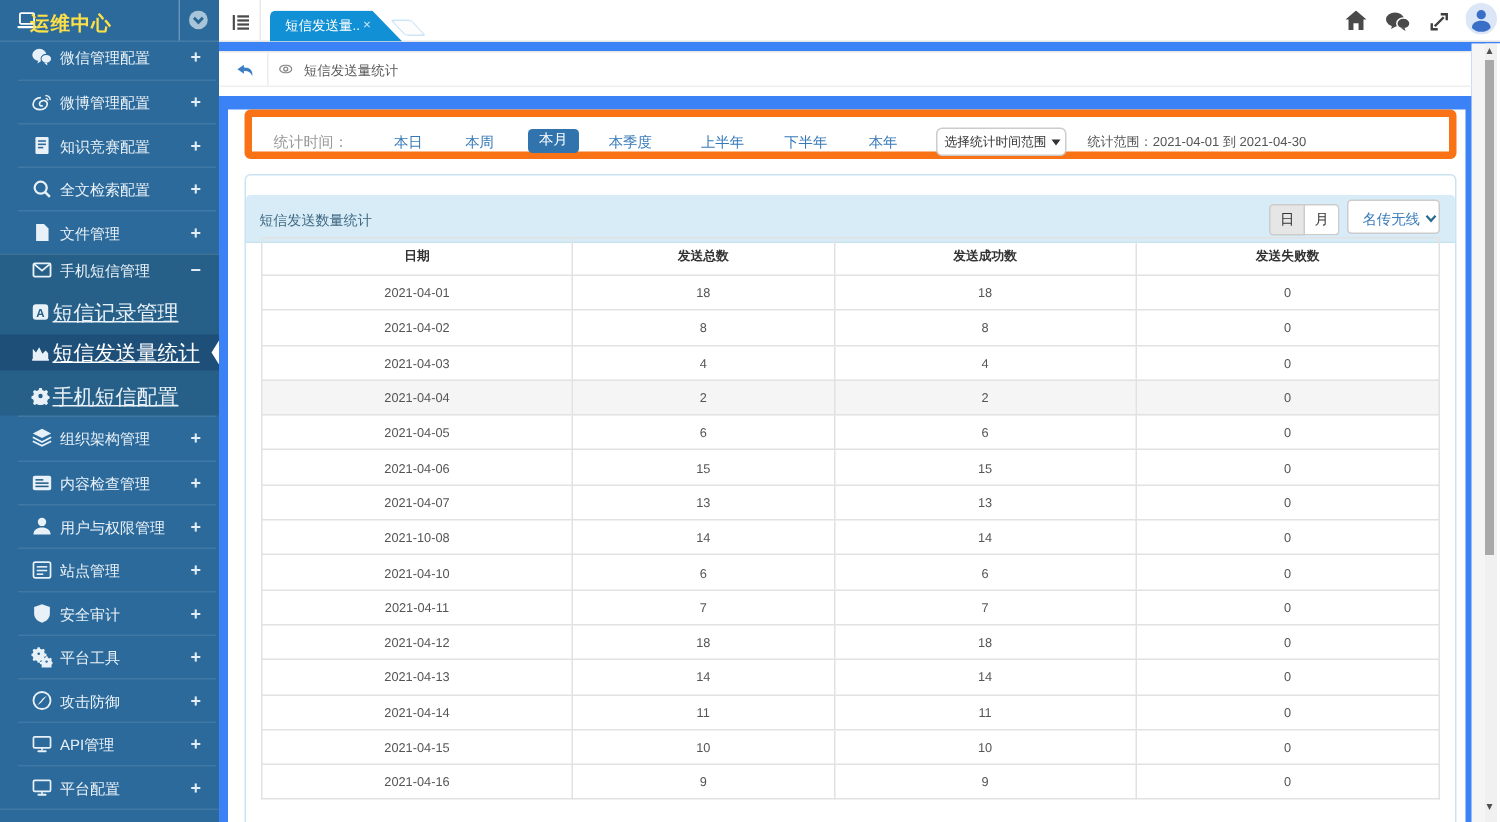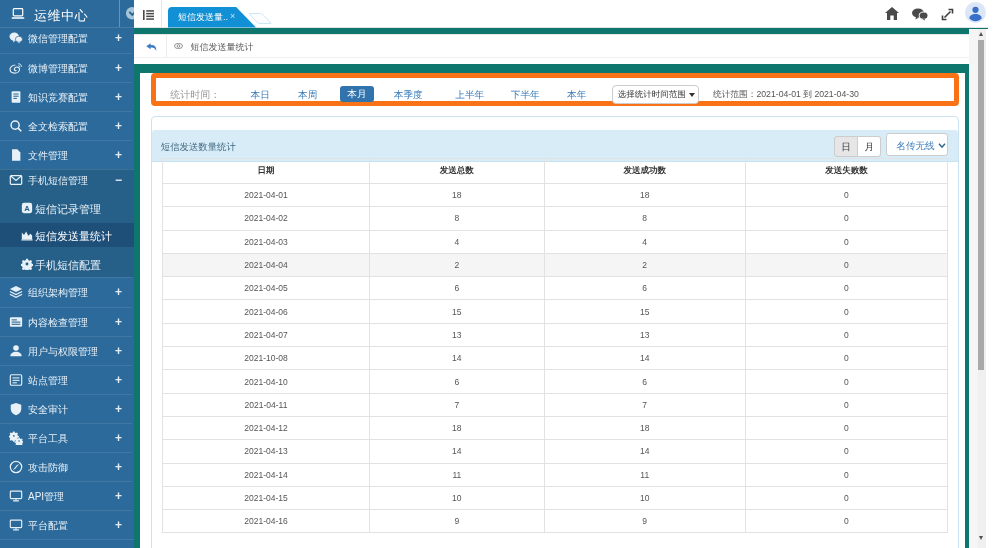--- a/index.html
+++ b/index.html
@@ -3,34 +3,34 @@
 <meta charset="utf-8">
 <style>
 * { margin:0; padding:0; box-sizing:border-box; }
 html,body { width:1000px; height:548px; overflow:hidden; font-family:"Liberation Sans", sans-serif; background:#fff; }
 #page { position:relative; width:1000px; height:548px; overflow:hidden; }
 .abs { position:absolute; }
 
 
 #sidebar { position:absolute; left:0; top:0; width:146px; height:548px; background:#2b6a9b; }
 #sb-head { position:absolute; left:0; top:0; width:146px; height:24px; }
-#sb-head .ttl { position:absolute; left:34px; top:7px; font-size:13px; font-weight:normal; color:#ffffff; letter-spacing:0.6px; }
+#sb-head .ttl { position:absolute; left:20px; top:7px; font-size:13px; font-weight:bold; color:#fde047; letter-spacing:0.6px; }
 #sb-sep { position:absolute; left:118.5px; top:0; width:1px; height:27px; background:rgba(255,255,255,0.28); }
-.mi { position:absolute; left:0; width:132px; height:29.1px; border-top:1px solid rgba(255,255,255,0.10);text-align:right; }
+.mi { position:absolute; left:12px; width:132px; height:29.1px; border-top:1px solid rgba(255,255,255,0.10);text-align:right; }
 .mi .txt { position:absolute; left:28px; top:50%; transform:translateY(calc(-50% + 1px)); font-size:10px; color:#e9f1f8; }
 .mi .plus { position:absolute; right:10px; top:50%; transform:translateY(-50%); font-size:12px; font-weight:bold; color:#e3edf5; }
 .mi .ic { position:absolute; left:9px; top:50%; transform:translateY(-50%); width:14px; height:14px; }
 .sub { background:#266089; }
 .subrow { position:absolute; left:0; width:146px; height:27.7px; }
-.subrow .txt { position:absolute; left:35px; top:50%; transform:translateY(calc(-50% + 1px)); font-size:11px; color:#e9f1f8; }
+.subrow .txt { position:absolute; left:35px; top:50%; transform:translateY(calc(-50% + 1px)); font-size:14px; color:#e9f1f8;text-decoration:underline; }
 .subrow .ic { position:absolute; left:21px; top:50%; transform:translateY(-50%); width:12px; height:12px; }
 .active-tri { position:absolute; right:0; width:0; height:0; border-top:8.5px solid transparent; border-bottom:8.5px solid transparent; border-right:5px solid #fff; }
 
 
-#content { position:absolute; left:134px; top:0; width:854px; height:548px; background:#0f766e; }
+#content { position:absolute; left:146px; top:0; width:854px; height:548px; background:#3b82f6; }
 #topbar { position:absolute; left:0; top:0; width:854px; height:28px; background:#fff; border-bottom:1px solid #e4e4e4; }
 #tab1 { position:absolute; left:34px; top:7px; width:88px; height:20.5px; background:#1290d5; border-radius:4px 0 0 0; clip-path:polygon(0 0, 77.4% 0, 100% 100%, 0 100%); }
 #tab1 .t { position:absolute; left:10px; top:4px; font-size:9px; color:#fff; }
 #tab1 .x { position:absolute; left:62px; top:3.5px; font-size:9px; color:rgba(255,255,255,0.75); }
 #tabghost { position:absolute; left:114px; top:12.5px; width:13.5px; height:10.5px; border:1px solid #cde6f6; border-radius:2px; transform:skewX(43deg); transform-origin:0 0; background:#fdfdfd;}
 
 
 #crumb { position:absolute; left:0; top:33.5px; width:835px; height:30px; background:#fff; border-top:1px solid #e7e7e7; }
 #crumb .line { position:absolute; left:0; top:22px; width:835px; height:1px; background:#efefef; }
 #crumb .vsep { position:absolute; left:31.5px; top:0; width:1px; height:22px; background:#ececec; }

